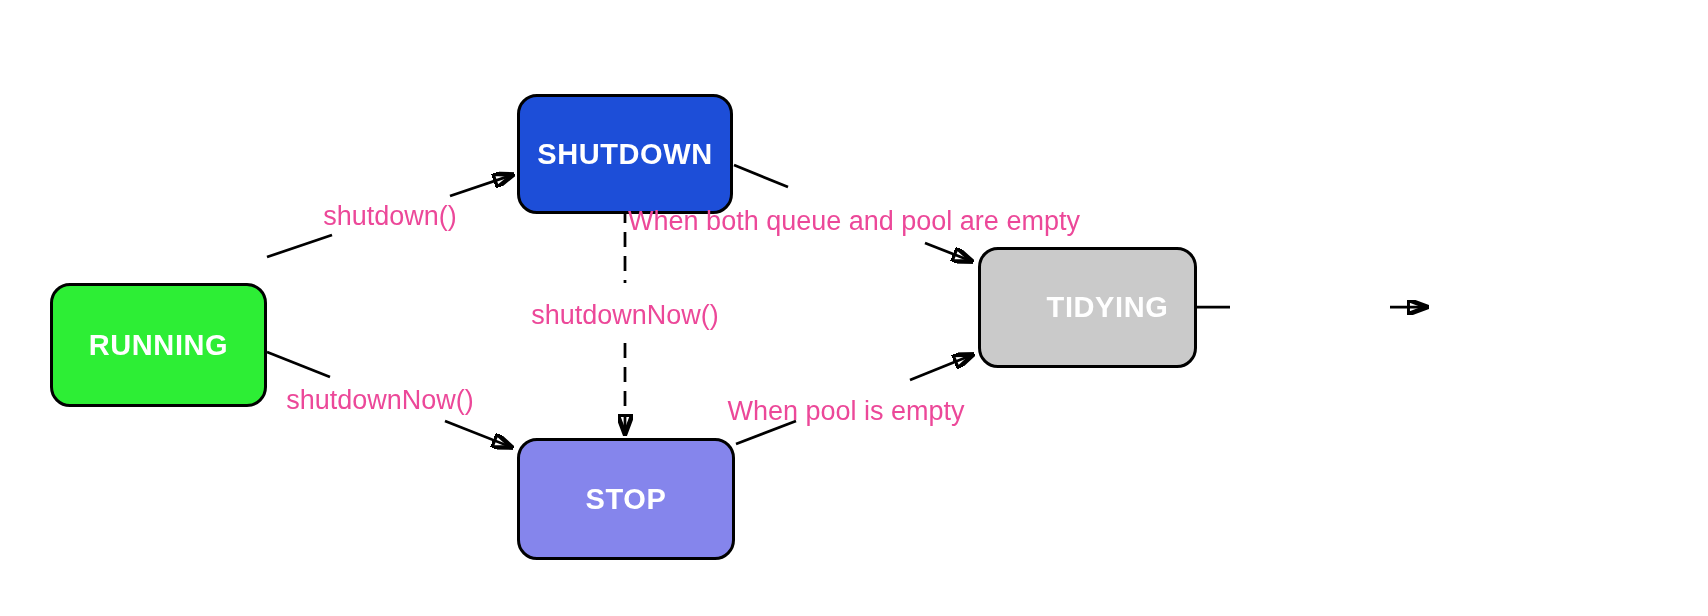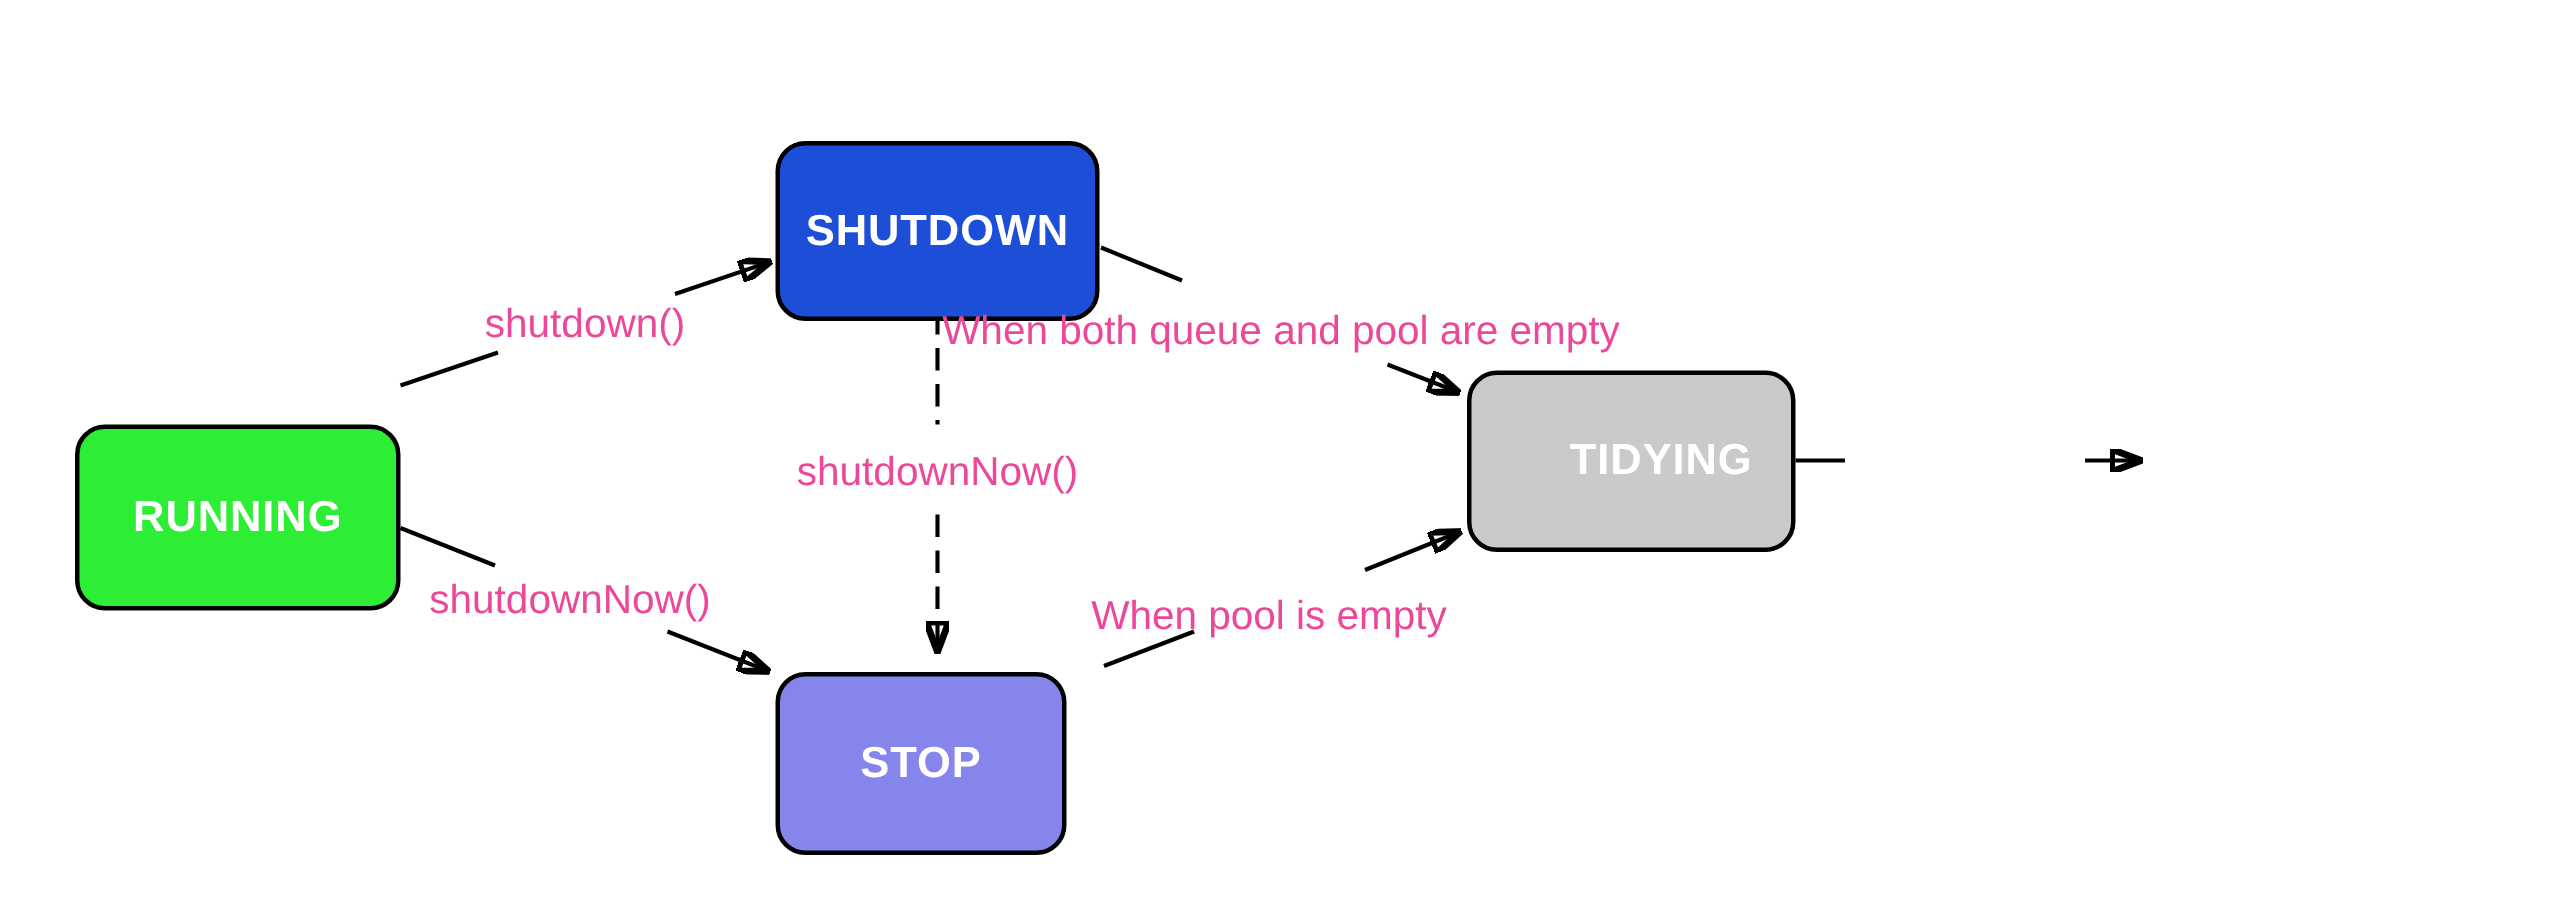--- a/index.html
+++ b/index.html
@@ -47,21 +47,21 @@
   .elabel {
     position: absolute;
     transform: translate(-50%, -50%);
     font-size: 27px;
     color: #ec4899;
     white-space: nowrap;
   }
   
   #node-running    { left: 50px;   top: 243px; width: 217px; height: 124px; margin-top: 40px; }
   #node-shutdown   { left: 517px;  top: 63px;  width: 216px; height: 120px; }
-  #node-stop       { left: 517px;  top: 448px; width: 194px; height: 122px; text-align: center; }
+  #node-stop       { left: 517px;  top: 438px; width: 218px; height: 122px; text-align: center; }
   #node-tidying    { left: 978px;  top: 247px; width: 219px; height: 121px; }
   #node-terminated { left: 1433px; top: 245px; width: 220px; height: 125px; }
   
   #lbl-shutdown          { left: 390px;  top: 216px; }
   #lbl-shutdownnow-run   { left: 380px;  top: 400px; }
   #lbl-shutdownnow-mid   { left: 625px;  top: 315px; }
   #lbl-queue-pool-empty  { left: 854px;  top: 221px; }
   #lbl-pool-empty        { left: 846px;  top: 411px; }
   #lbl-terminated        { left: 1308px; top: 307px; }
 </style>

